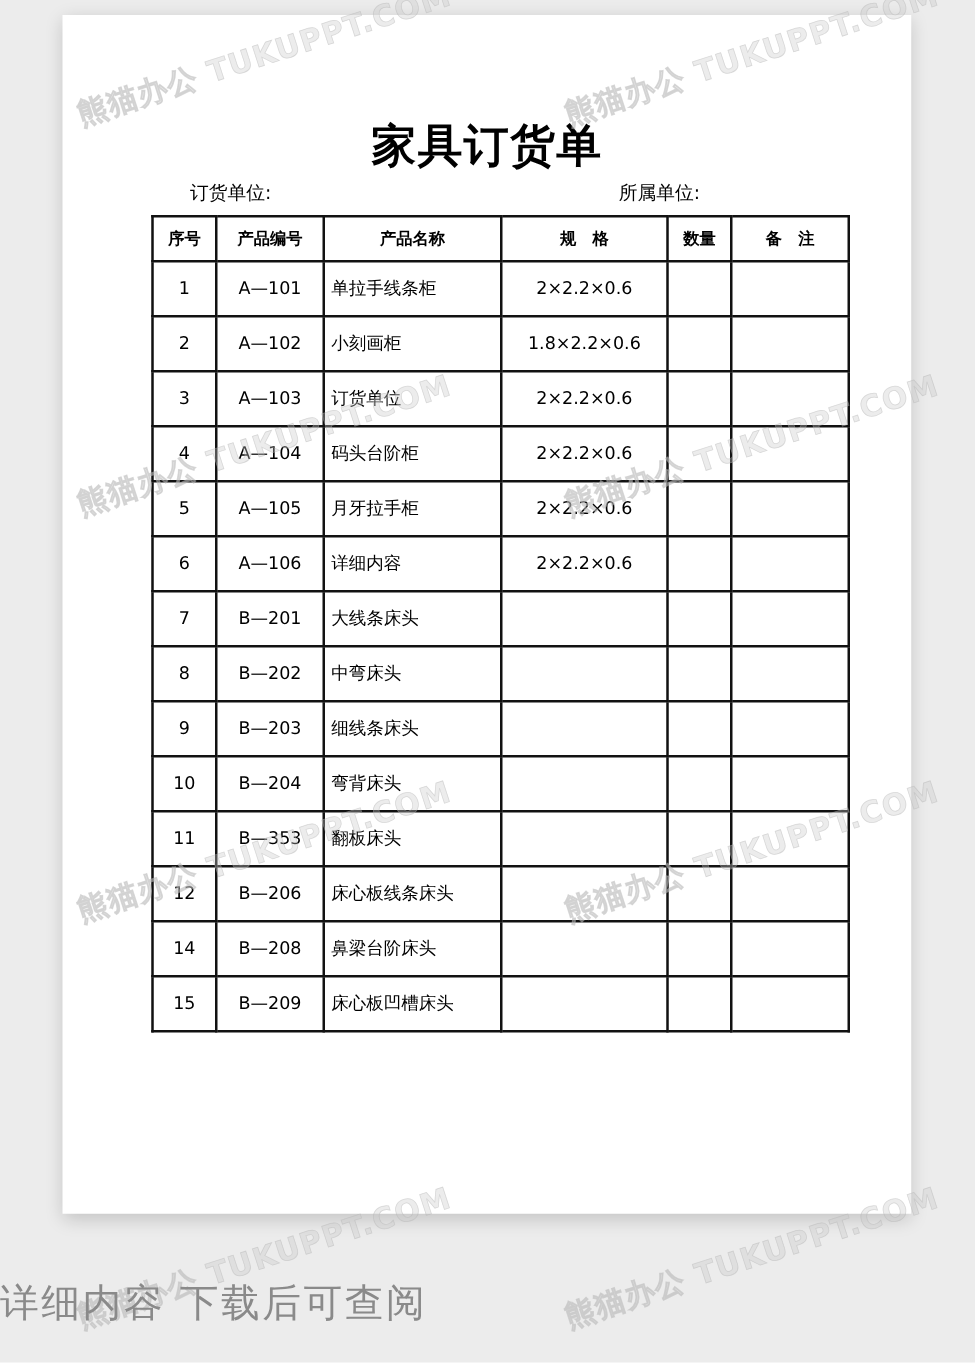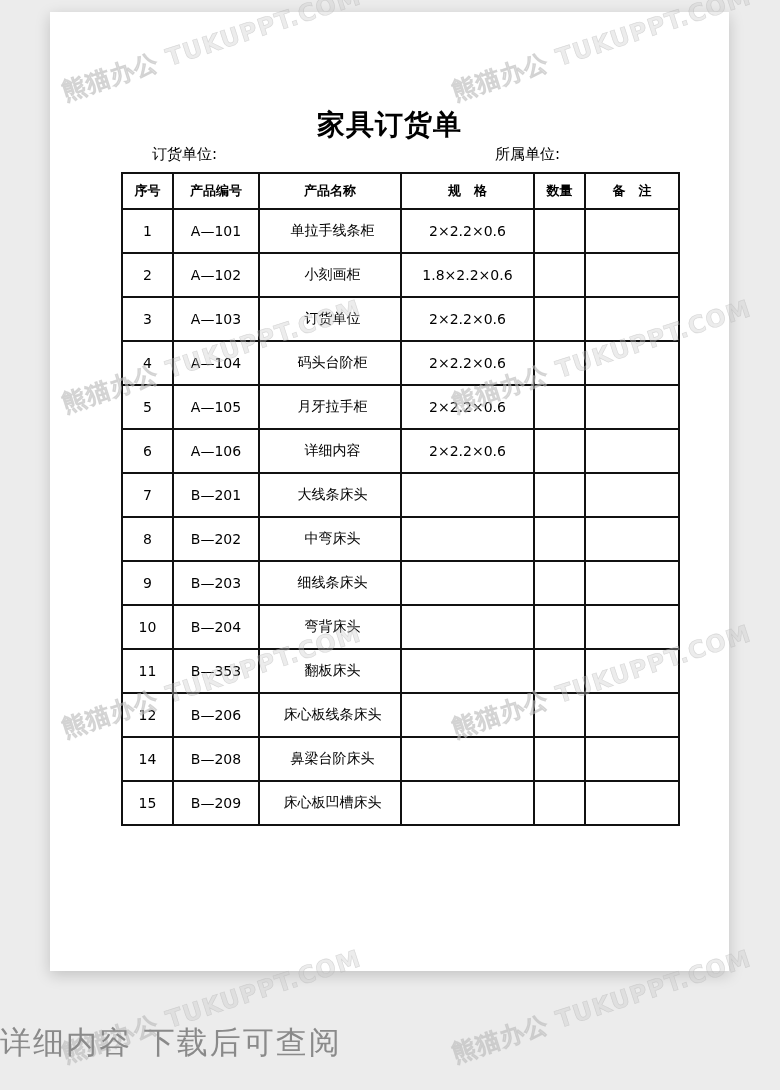--- a/index.html
+++ b/index.html
@@ -8,40 +8,40 @@
       background: #ececec;
       font-family: "DejaVu Sans", "Liberation Sans", sans-serif;
       color: #000;
     }
     .page {
       position: absolute; left: 50px; top: 12px; width: 679px; height: 959px;
       background: #fff;
       box-shadow: 0 4px 14px rgba(0,0,0,0.18);
     }
     .title {
-      position: absolute; left: 0; width: 100%; top: 94px;
-      text-align: center; font-size: 28px; font-weight: bold; letter-spacing: 1px;
+      position: absolute; left: 0; width: 100%; top: 81px;
+      text-align: center; font-size: 36px; font-weight: bold; letter-spacing: 1px;
     }
     .meta-left, .meta-right {
       position: absolute; top: 133px; font-size: 15px;
     }
     .meta-left { left: 102px; }
     .meta-right { left: 445px; }
     table.order {
       position: absolute; left: 71px; top: 160px;
       border-collapse: collapse; table-layout: fixed;
       width: 557px;
     }
     table.order td, table.order th {
       border: 2px solid #111; padding: 0; text-align: center; vertical-align: middle;
       font-size: 14px;
     }
     table.order th { height: 34px; font-weight: bold; font-size: 13px; }
     table.order td { height: 42px; }
-    table.order td.name { text-align: center; padding-left: 5px; border-radius: 18px; }
+    table.order td.name { text-align: left; padding-left: 5px; border-radius: 18px; }
     .watermark {
       position: absolute; font-size: 24px; font-weight: bold; color: rgba(200,200,200,0.35);
       transform: rotate(-18deg); white-space: nowrap; pointer-events: none;
       font-family: "DejaVu Sans", sans-serif; letter-spacing: 1px;
       -webkit-text-stroke: 0.6px rgba(180,180,180,0.45);
     }
     .footer-note {
       position: absolute; left: 0; width: 100%; top: 1022px;
       text-align: left; font-size: 31px; color: #8a8a8a; letter-spacing: 2px;
     }

